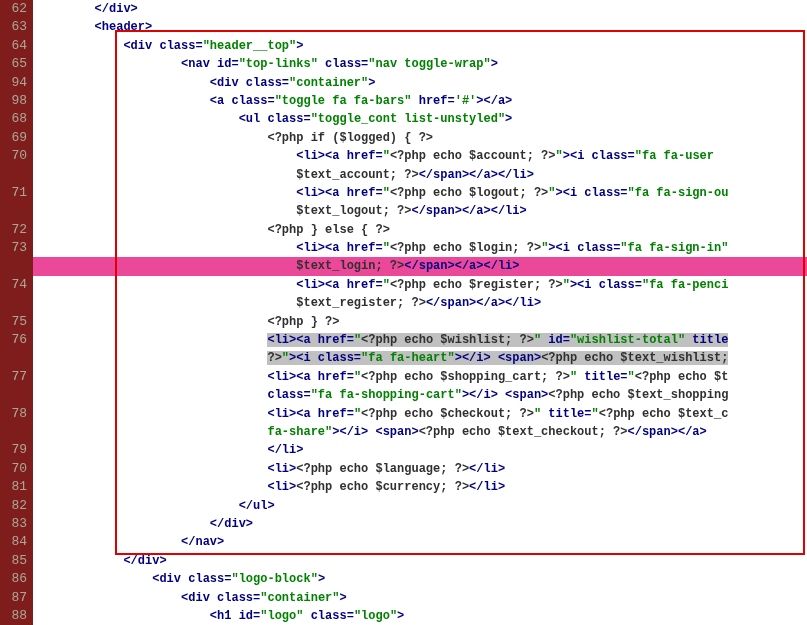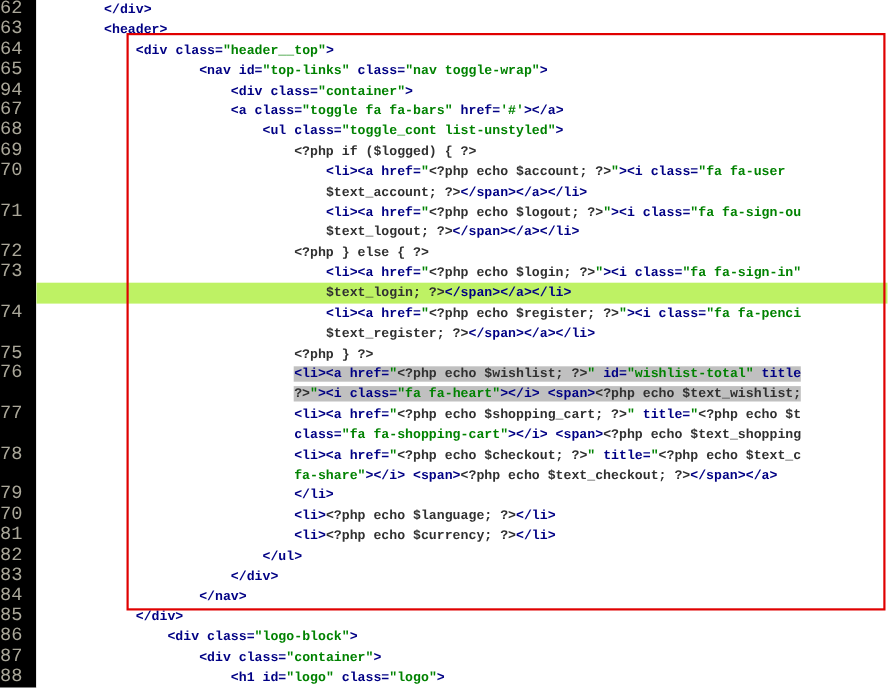--- a/index.html
+++ b/index.html
@@ -13,43 +13,43 @@
     height: 625px;
   }
   .editor {
     display: flex;
     width: 100%;
     height: 100%;
     position: relative;
   }
   .gutter {
     flex: 0 0 33px;
-    background: #000000;
-    text-align: left;
+    background: #7f1d1d;
+    text-align: right;
     padding-right: 6px;
     color: #aaa799;
-    font-size: 17px;
+    font-size: 13px;
     user-select: none;
   }
   .gutter .ln { height: 18.4px; line-height: 18.3px; }
   .code {
     flex: 1;
     background: #ffffff;
     position: relative;
     white-space: pre;
     overflow: hidden;
   }
   .line {
     height: 18.4px;
     line-height: 18.3px;
     padding-left: 4px;
     position: relative;
     font-weight: bold;
   }
-  .line.hl { background: #bef264; }
+  .line.hl { background: #ec4899; }
   .sel {
     background: #c0c0c0;
   }
   
   .tag { color: #000084; }
   .attr { color: #000084; text-align: center; }
   .str { color: #008200; }
   .php { color: #303030; }
   .red-box {
     position: absolute;
@@ -64,21 +64,21 @@
 </head>
 <body>
 
 <div class="editor">
   <div class="gutter">
       <div class="ln">62</div>
       <div class="ln">63</div>
       <div class="ln">64</div>
       <div class="ln">65</div>
       <div class="ln">94</div>
-      <div class="ln">67</div>
+      <div class="ln">98</div>
       <div class="ln">68</div>
       <div class="ln">69</div>
       <div class="ln">70</div>
       <div class="ln"></div>
       <div class="ln">71</div>
       <div class="ln"></div>
       <div class="ln">72</div>
       <div class="ln">73</div>
       <div class="ln"></div>
       <div class="ln">74</div>

